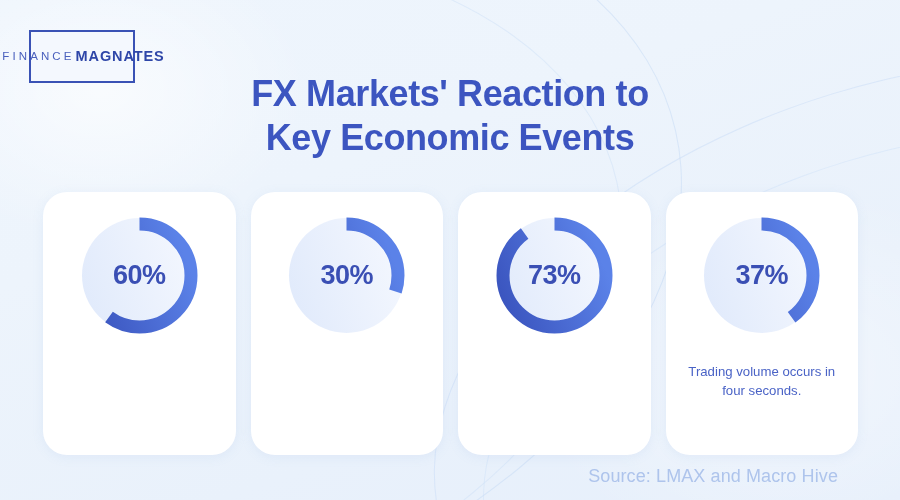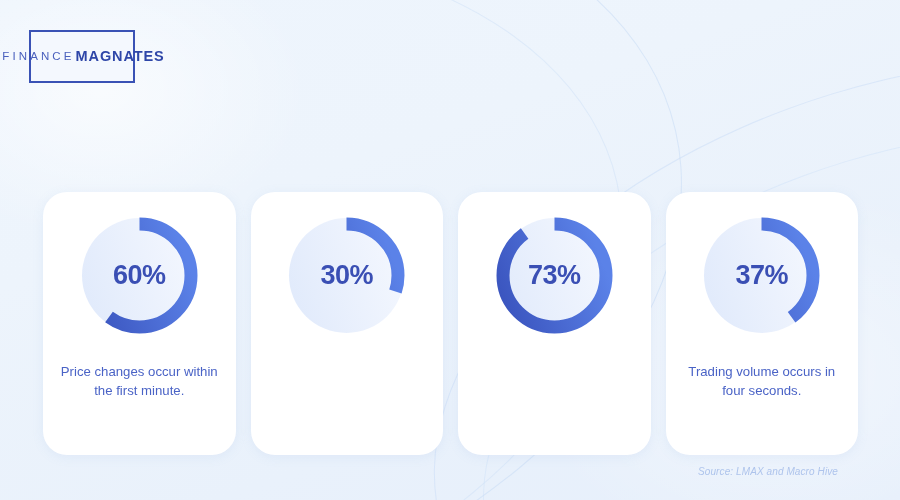--- a/index.html
+++ b/index.html
@@ -176,64 +176,66 @@
     line-height: 1.42;
     font-weight: 400;
   }
 
   
   #source {
     position: absolute;
     right: 62px;
     top: 466px;
     color: #aec4ec;
-    font-size: 10px;
+    font-size: 18px;
     font-weight: 400;
     letter-spacing: 0.1px;
-    font-style: italic;
   }
 </style>
 </head>
 <body>
 
 <div id="infographic">
 
   <div class="glow g1"></div>
   <div class="glow g2"></div>
   <div class="swoosh s1"></div>
   <div class="swoosh s2"></div>
   <div class="swoosh s3"></div>
   <div class="swoosh s4"></div>
 
   <div id="logo">
     <div class="logo-top">FINANCE</div>
     <div class="logo-bottom">MAGNATES</div>
   </div>
 
+  <div id="title">
+    <span class="tline">FX Markets' Reaction to</span>
+    <span class="tline">Key Economic Events</span>
+  </div>
 
   <div id="cards">
       <div class="card">
         <div class="donut-wrap">
           <svg viewBox="0 0 131 131">
             <defs>
               <linearGradient id="fillgrad0" x1="0" y1="0" x2="0.35" y2="1">
                 <stop offset="0%" stop-color="#dfe9fb"></stop>
                 <stop offset="100%" stop-color="#f2f6fe"></stop>
               </linearGradient>
               <linearGradient id="arcgrad0" x1="0.15" y1="0" x2="0.55" y2="1">
                 <stop offset="0%" stop-color="#3a54be"></stop>
                 <stop offset="100%" stop-color="#5b82e8"></stop>
               </linearGradient>
             </defs>
             <circle cx="65.5" cy="65.5" r="57.5" fill="url(#fillgrad0)"></circle>
             <circle cx="65.5" cy="65.5" r="51.5" fill="none" stroke="url(#arcgrad0)" stroke-width="13" stroke-dasharray="194.15 129.43"></circle>
           </svg>
           <div class="donut-label">60%</div>
         </div>
-        <div class="caption">Price changes occur within the first minute.</div>
       </div>
       <div class="card">
         <div class="donut-wrap">
           <svg viewBox="0 0 131 131">
             <defs>
               <linearGradient id="fillgrad1" x1="0" y1="0" x2="0.35" y2="1">
                 <stop offset="0%" stop-color="#dfe9fb"></stop>
                 <stop offset="100%" stop-color="#f2f6fe"></stop>
               </linearGradient>
               <linearGradient id="arcgrad1" x1="0.15" y1="0" x2="0.55" y2="1">

